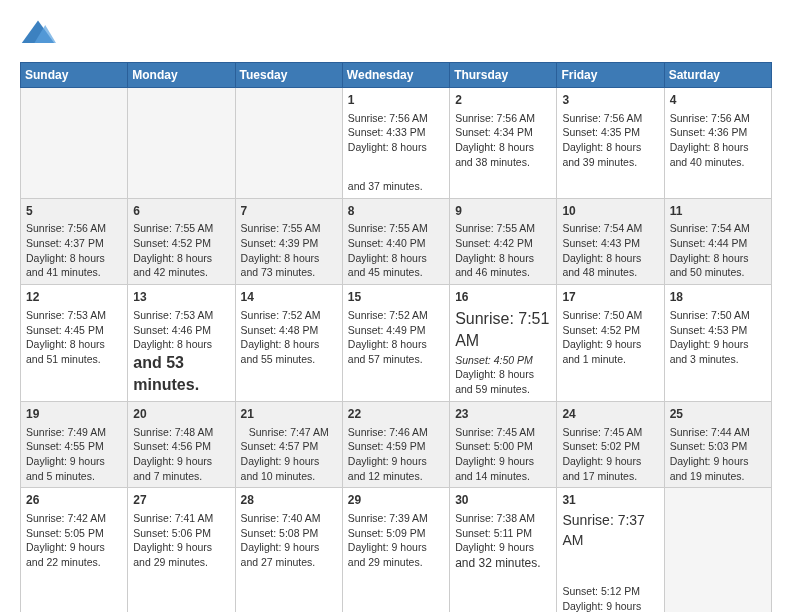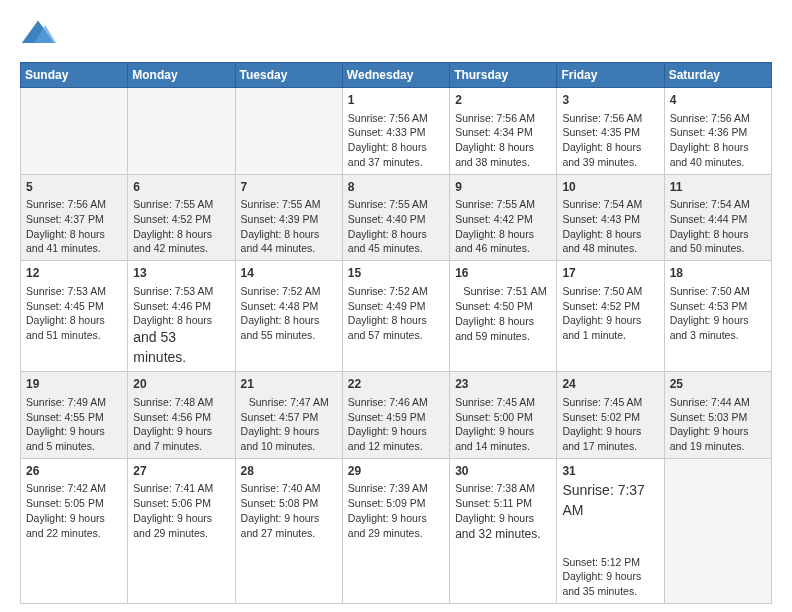--- a/index.html
+++ b/index.html
@@ -125,21 +125,21 @@
   <tbody id="calendar-body">
   <tr>
         <td class="empty"></td>
         <td class="empty"></td>
         <td class="empty"></td>
         <td>
           <span class="day-num">1</span>
           <span style="display: block; font-size: 10.5px;">Sunrise: 7:56 AM</span>
           <span style="display: block; font-size: 10.5px;">Sunset: 4:33 PM</span>
           <span style="display: block; font-size: 10.5px;">Daylight: 8 hours</span>
-          <span style="display: block; font-size: 10.5px;">and 37 minutes.</span>
+          <span style="display: block; font-size: 10.5px; margin-top: 24px;">and 37 minutes.</span>
         </td>
         <td>
           <span class="day-num">2</span>
           <span style="display: block; font-size: 10.5px;">Sunrise: 7:56 AM</span>
           <span style="display: block; font-size: 10.5px;">Sunset: 4:34 PM</span>
           <span style="display: block; font-size: 10.5px;">Daylight: 8 hours</span>
           <span style="display: block; font-size: 10.5px;">and 38 minutes.</span>
         </td>
         <td>
           <span class="day-num">3</span>
@@ -169,21 +169,21 @@
           <span style="display: block; font-size: 10.5px;">Sunrise: 7:55 AM</span>
           <span style="display: block; font-size: 10.5px;">Sunset: 4:52 PM</span>
           <span style="display: block; font-size: 10.5px;">Daylight: 8 hours</span>
           <span style="display: block; font-size: 10.5px;">and 42 minutes.</span>
         </td>
         <td>
           <span class="day-num">7</span>
           <span style="display: block; font-size: 10.5px;">Sunrise: 7:55 AM</span>
           <span style="display: block; font-size: 10.5px;">Sunset: 4:39 PM</span>
           <span style="display: block; font-size: 10.5px;">Daylight: 8 hours</span>
-          <span style="display: block; font-size: 10.5px;">and 44 minutes.</span>
+          <span style="display: block; font-size: 10.5px;">and 73 minutes.</span>
         </td>
         <td>
           <span class="day-num">8</span>
           <span style="display: block; font-size: 10.5px;">Sunrise: 7:55 AM</span>
           <span style="display: block; font-size: 10.5px;">Sunset: 4:40 PM</span>
           <span style="display: block; font-size: 10.5px;">Daylight: 8 hours</span>
           <span style="display: block; font-size: 10.5px;">and 45 minutes.</span>
         </td>
         <td>
           <span class="day-num">9</span>
@@ -213,40 +213,40 @@
           <span style="display: block; font-size: 10.5px;">Sunrise: 7:53 AM</span>
           <span style="display: block; font-size: 10.5px;">Sunset: 4:45 PM</span>
           <span style="display: block; font-size: 10.5px;">Daylight: 8 hours</span>
           <span style="display: block; font-size: 10.5px;">and 51 minutes.</span>
         </td>
         <td>
           <span class="day-num">13</span>
           <span style="display: block; font-size: 10.5px;">Sunrise: 7:53 AM</span>
           <span style="display: block; font-size: 10.5px;">Sunset: 4:46 PM</span>
           <span style="display: block; font-size: 10.5px;">Daylight: 8 hours</span>
-          <span style="display: block; font-size: 14px;">and 53 minutes.</span>
+          <span style="display: block; font-size: 16px; font-weight: bold;">and 53 minutes.</span>
         </td>
         <td>
           <span class="day-num">14</span>
           <span style="display: block; font-size: 10.5px;">Sunrise: 7:52 AM</span>
           <span style="display: block; font-size: 10.5px;">Sunset: 4:48 PM</span>
           <span style="display: block; font-size: 10.5px;">Daylight: 8 hours</span>
           <span style="display: block; font-size: 10.5px;">and 55 minutes.</span>
         </td>
         <td>
           <span class="day-num">15</span>
           <span style="display: block; font-size: 10.5px;">Sunrise: 7:52 AM</span>
           <span style="display: block; font-size: 10.5px;">Sunset: 4:49 PM</span>
           <span style="display: block; font-size: 10.5px;">Daylight: 8 hours</span>
           <span style="display: block; font-size: 10.5px;">and 57 minutes.</span>
         </td>
         <td>
           <span class="day-num">16</span>
-          <span style="display: block; font-size: 11px; margin-left: 8px;">Sunrise: 7:51 AM</span>
-          <span style="display: block; font-size: 10.5px;">Sunset: 4:50 PM</span>
+          <span style="display: block; font-size: 16px;">Sunrise: 7:51 AM</span>
+          <span style="display: block; font-size: 10.5px; font-style: italic;">Sunset: 4:50 PM</span>
           <span style="display: block; font-size: 10.5px;">Daylight: 8 hours</span>
           <span style="display: block; font-size: 10.5px;">and 59 minutes.</span>
         </td>
         <td>
           <span class="day-num">17</span>
           <span style="display: block; font-size: 10.5px;">Sunrise: 7:50 AM</span>
           <span style="display: block; font-size: 10.5px;">Sunset: 4:52 PM</span>
           <span style="display: block; font-size: 10.5px;">Daylight: 9 hours</span>
           <span style="display: block; font-size: 10.5px;">and 1 minute.</span>
         </td>

